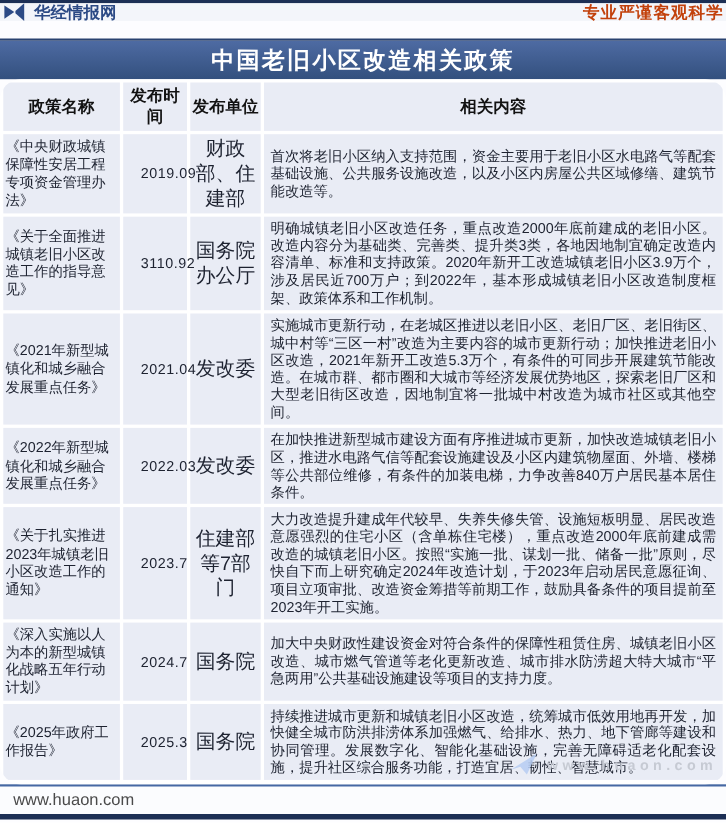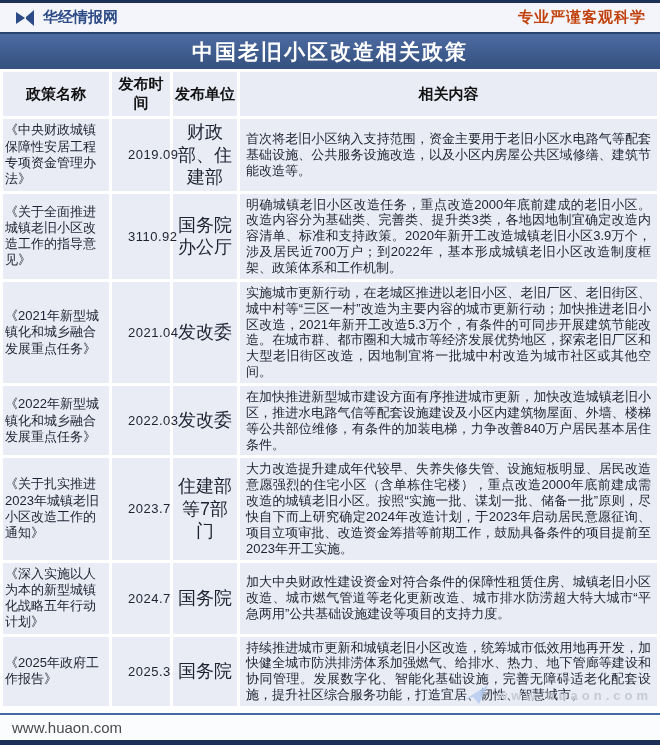--- a/index.html
+++ b/index.html
@@ -1,31 +1,31 @@
 <!DOCTYPE html>
 <html><head>
 <meta charset="utf-8">
 <style>
   * { margin:0; padding:0; box-sizing:border-box; }
   html,body { width:660px; height:748px; overflow:hidden; background:#ffffff;
     font-family:"Liberation Sans","DejaVu Sans",sans-serif; }
   .page { width:660px; height:748px; display:flex; flex-direction:column; background:#fdfdff; }
 
   .top-line { height:3px; background:#1c2f55; }
-  .topbar { height:29px; background:#f3f5fa; display:flex; align-items:center;
-    justify-content:space-between; padding:0 14px; }
+  .topbar { height:16px; background:#f3f5fa; display:flex; align-items:center;
+    justify-content:space-between; padding:0 2px; }
   .brand { display:flex; align-items:center; gap:7px; color:#2c4a85; font-size:15px; font-weight:bold; }
   .brand svg { display:block; fill:#2c4a85; }
   .slogan { color:#c2410c; font-size:15px; font-weight:bold; letter-spacing:1px; }
 
   .titlebar { height:37px; background:linear-gradient(#4e6ba3,#33507e);
-    border-top:2px solid #2a4370; display:flex; align-items:center; justify-content:center; }
+    border-top:2px solid #2a4370; display:flex; align-items:center; justify-content:center;margin-top:16px; }
   .titlebar span { color:#ffffff; font-size:21px; font-weight:bold; letter-spacing:2px; }
 
-  .table-wrap { flex:1; position:relative; overflow:hidden; background:#ffffff; }
+  .table-wrap { flex:1; position:relative; overflow:hidden; background:#ffffff;border-radius:19px; }
   table.policy { width:100%; border-collapse:separate; border-spacing:3px; table-layout:fixed; }
   th, td { background:#e9ecf5; vertical-align:middle; color:#1d2230; }
   th { font-size:15px; font-weight:bold; color:#121212; padding:3px 0; }
   col.c-name { width:106px; } col.c-date { width:58px; } col.c-unit { width:64px; }
   td.name { text-align:left; font-size:13px; line-height:1.25; padding:3px 2px; }
   td.date { text-align:center; font-size:13px; letter-spacing:.5px;padding-left:16px; }
   td.unit { text-align:center; font-size:18px; line-height:1.25; padding:2px 1px; }
   td.content { text-align:justify; font-size:13px; line-height:1.22; padding:3px 6px; }
 
   .watermark { position:absolute; right:8px; bottom:8px; display:flex; align-items:center;

